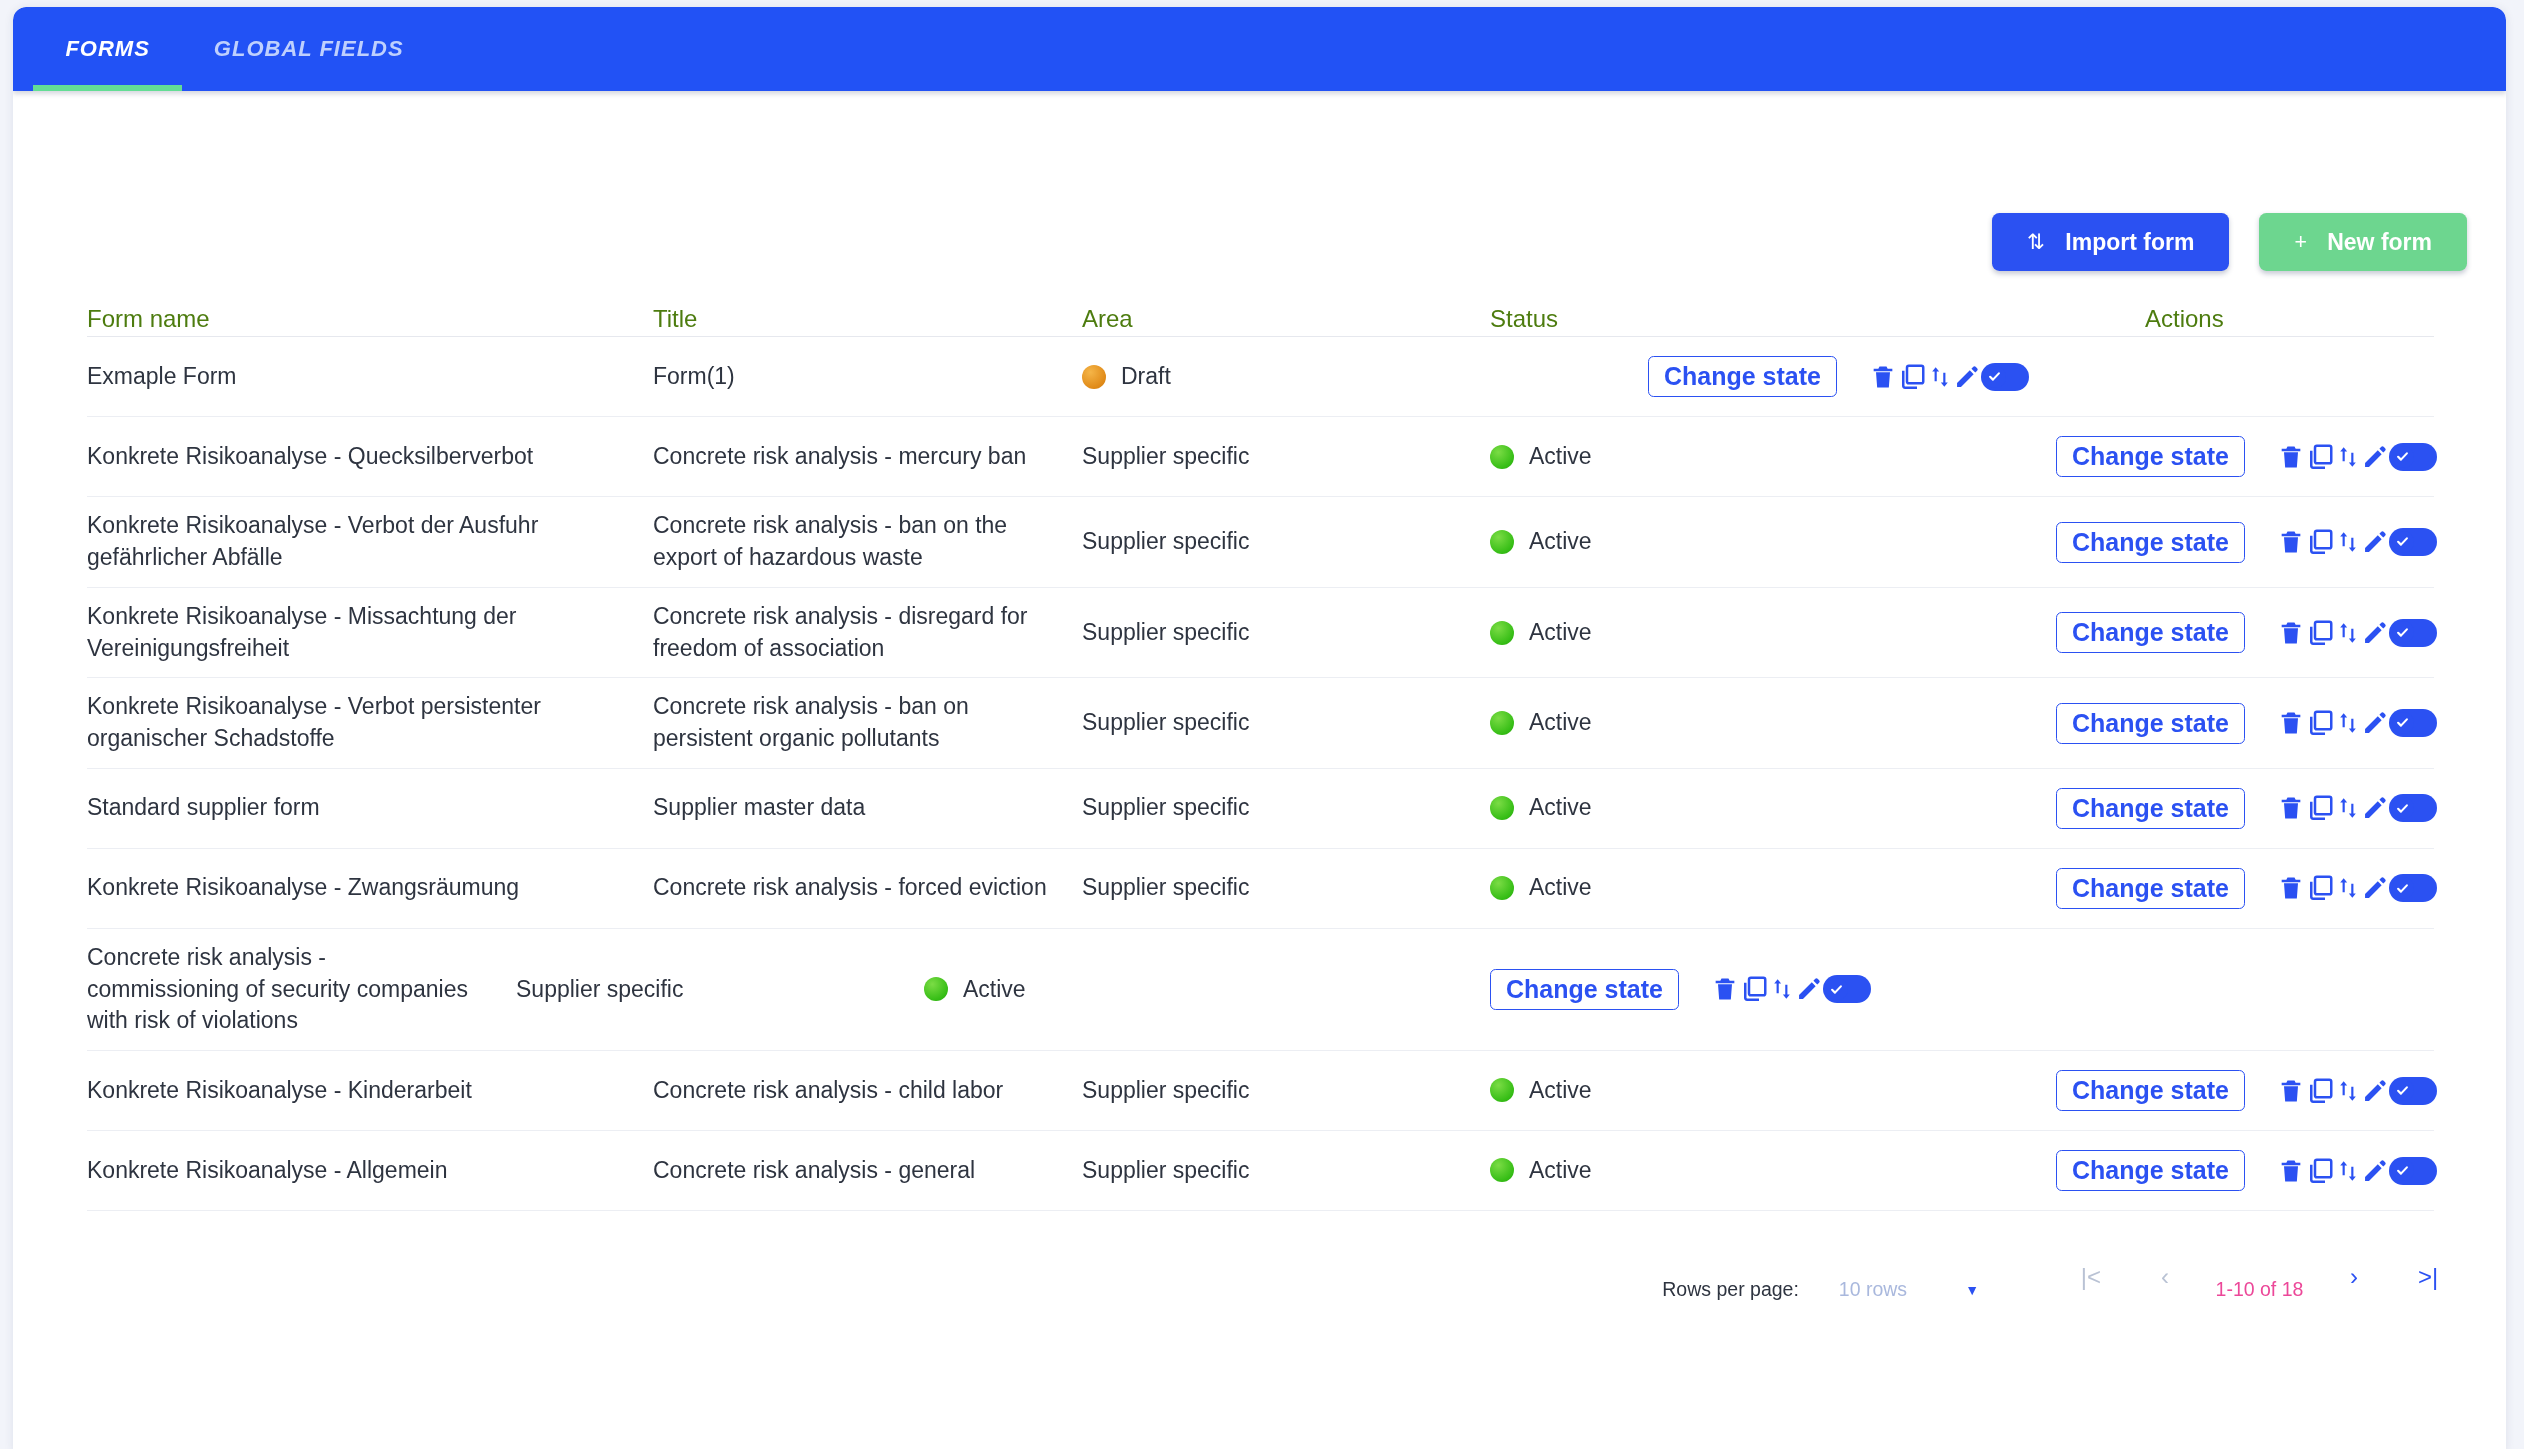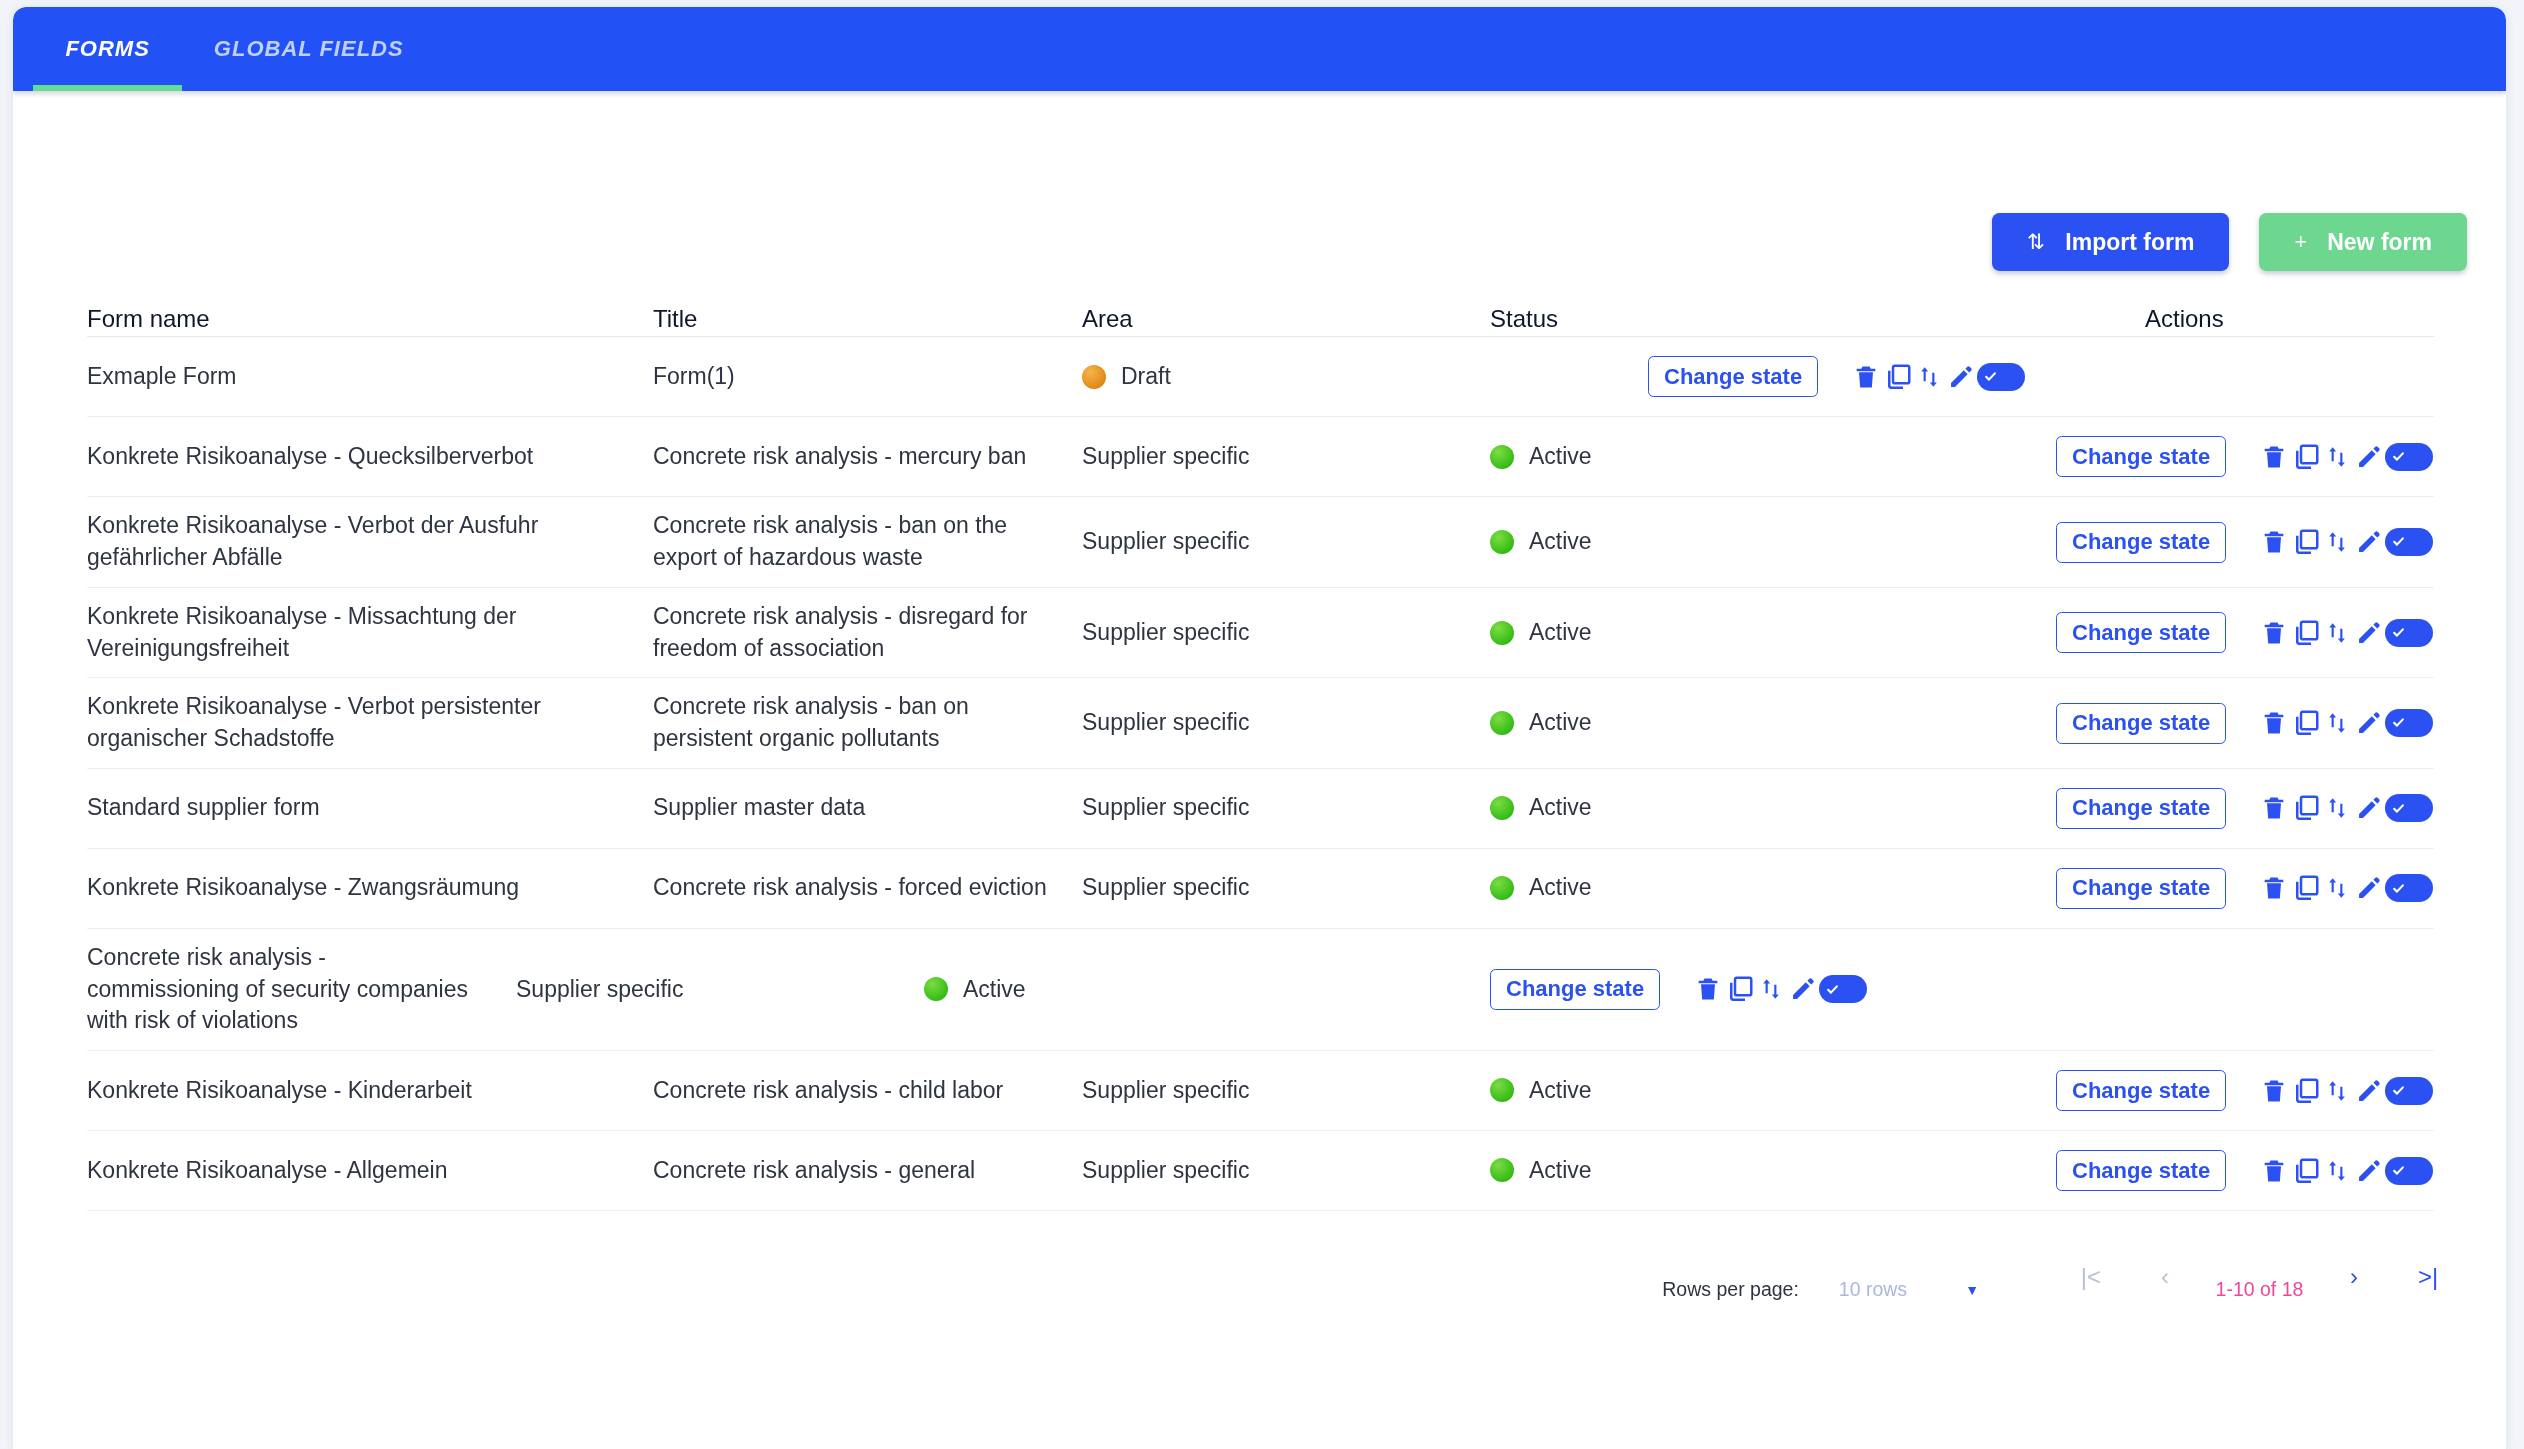--- a/index.html
+++ b/index.html
@@ -105,21 +105,21 @@
   }
   .thead {
     display: flex;
     align-items: flex-end;
     height: 52px;
     border-bottom: 1.9px solid #e6e8ee;
     padding-bottom: 3.7px;
   }
   .th {
     font-size: 24px;
-    color: #0f172a;
+    color: #4d7c0f;
     font-weight: 400;
   }
   .tr {
     display: flex;
     align-items: center;
     border-bottom: 1.9px solid #eceef3;
     min-height: 80px;
   }
   .td {
     font-size: 23px;
@@ -153,21 +153,21 @@
     display: inline-flex;
     align-items: center;
     justify-content: center;
     height: 41px;
     padding: 0 15px;
     border: 1.9px solid #2b51f2;
     border-radius: 5.6px;
     background: #ffffff;
     color: #2b51f2;
     font-family: "Liberation Sans", sans-serif;
-    font-size: 22px;
+    font-size: 25px;
     font-weight: 700;
     cursor: pointer;
     white-space: nowrap;
   }
   .iconbtn {
     width: 61px;
     height: 48px;
     display: inline-flex;
     align-items: center;
     justify-content: center;

